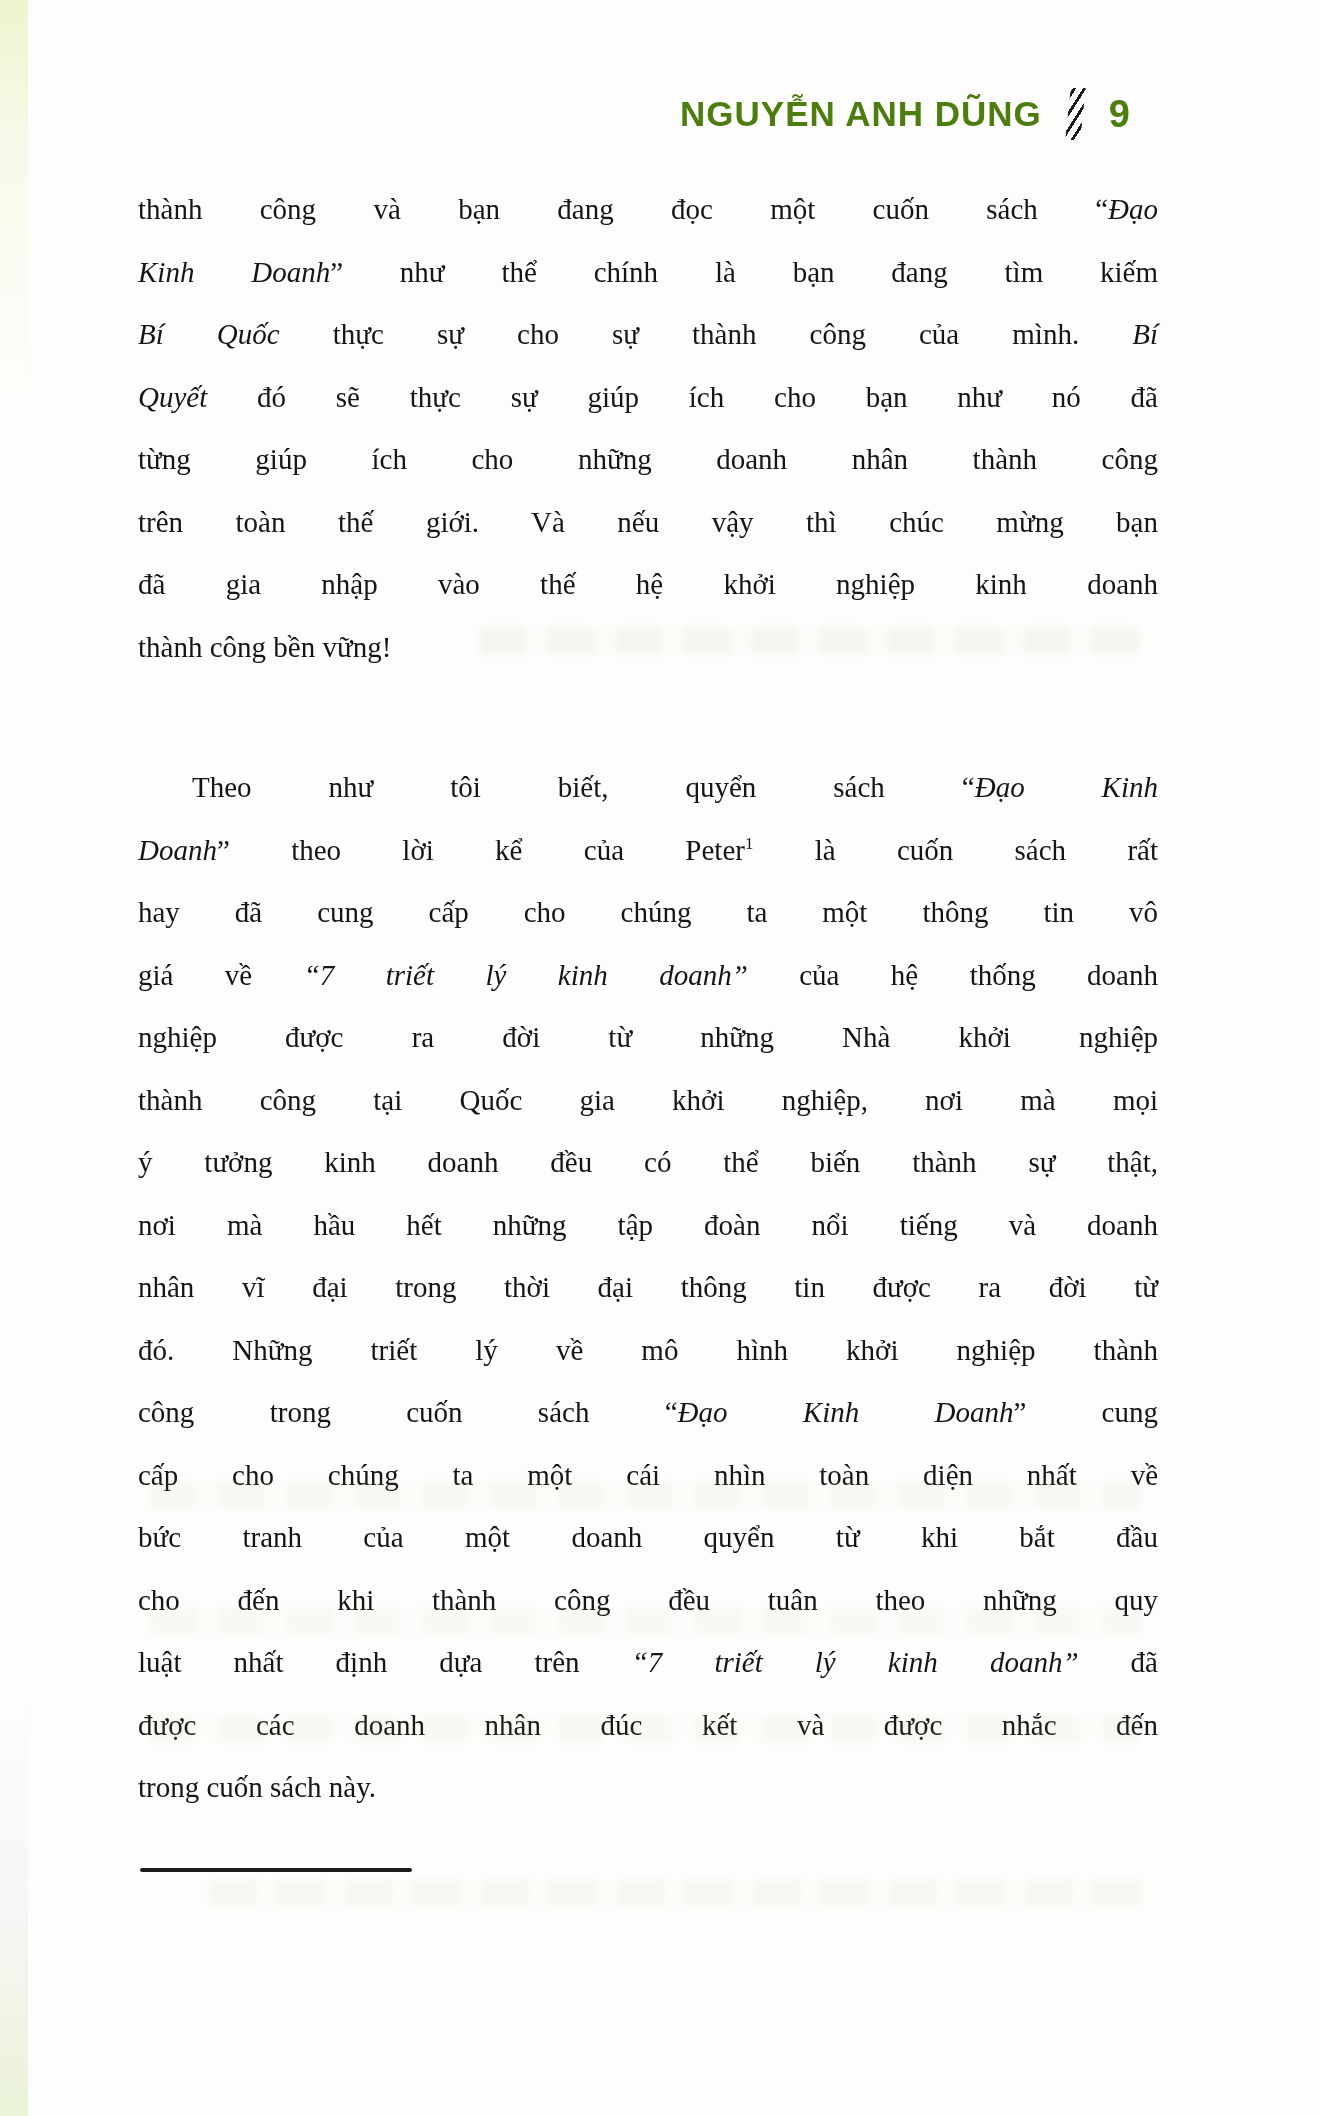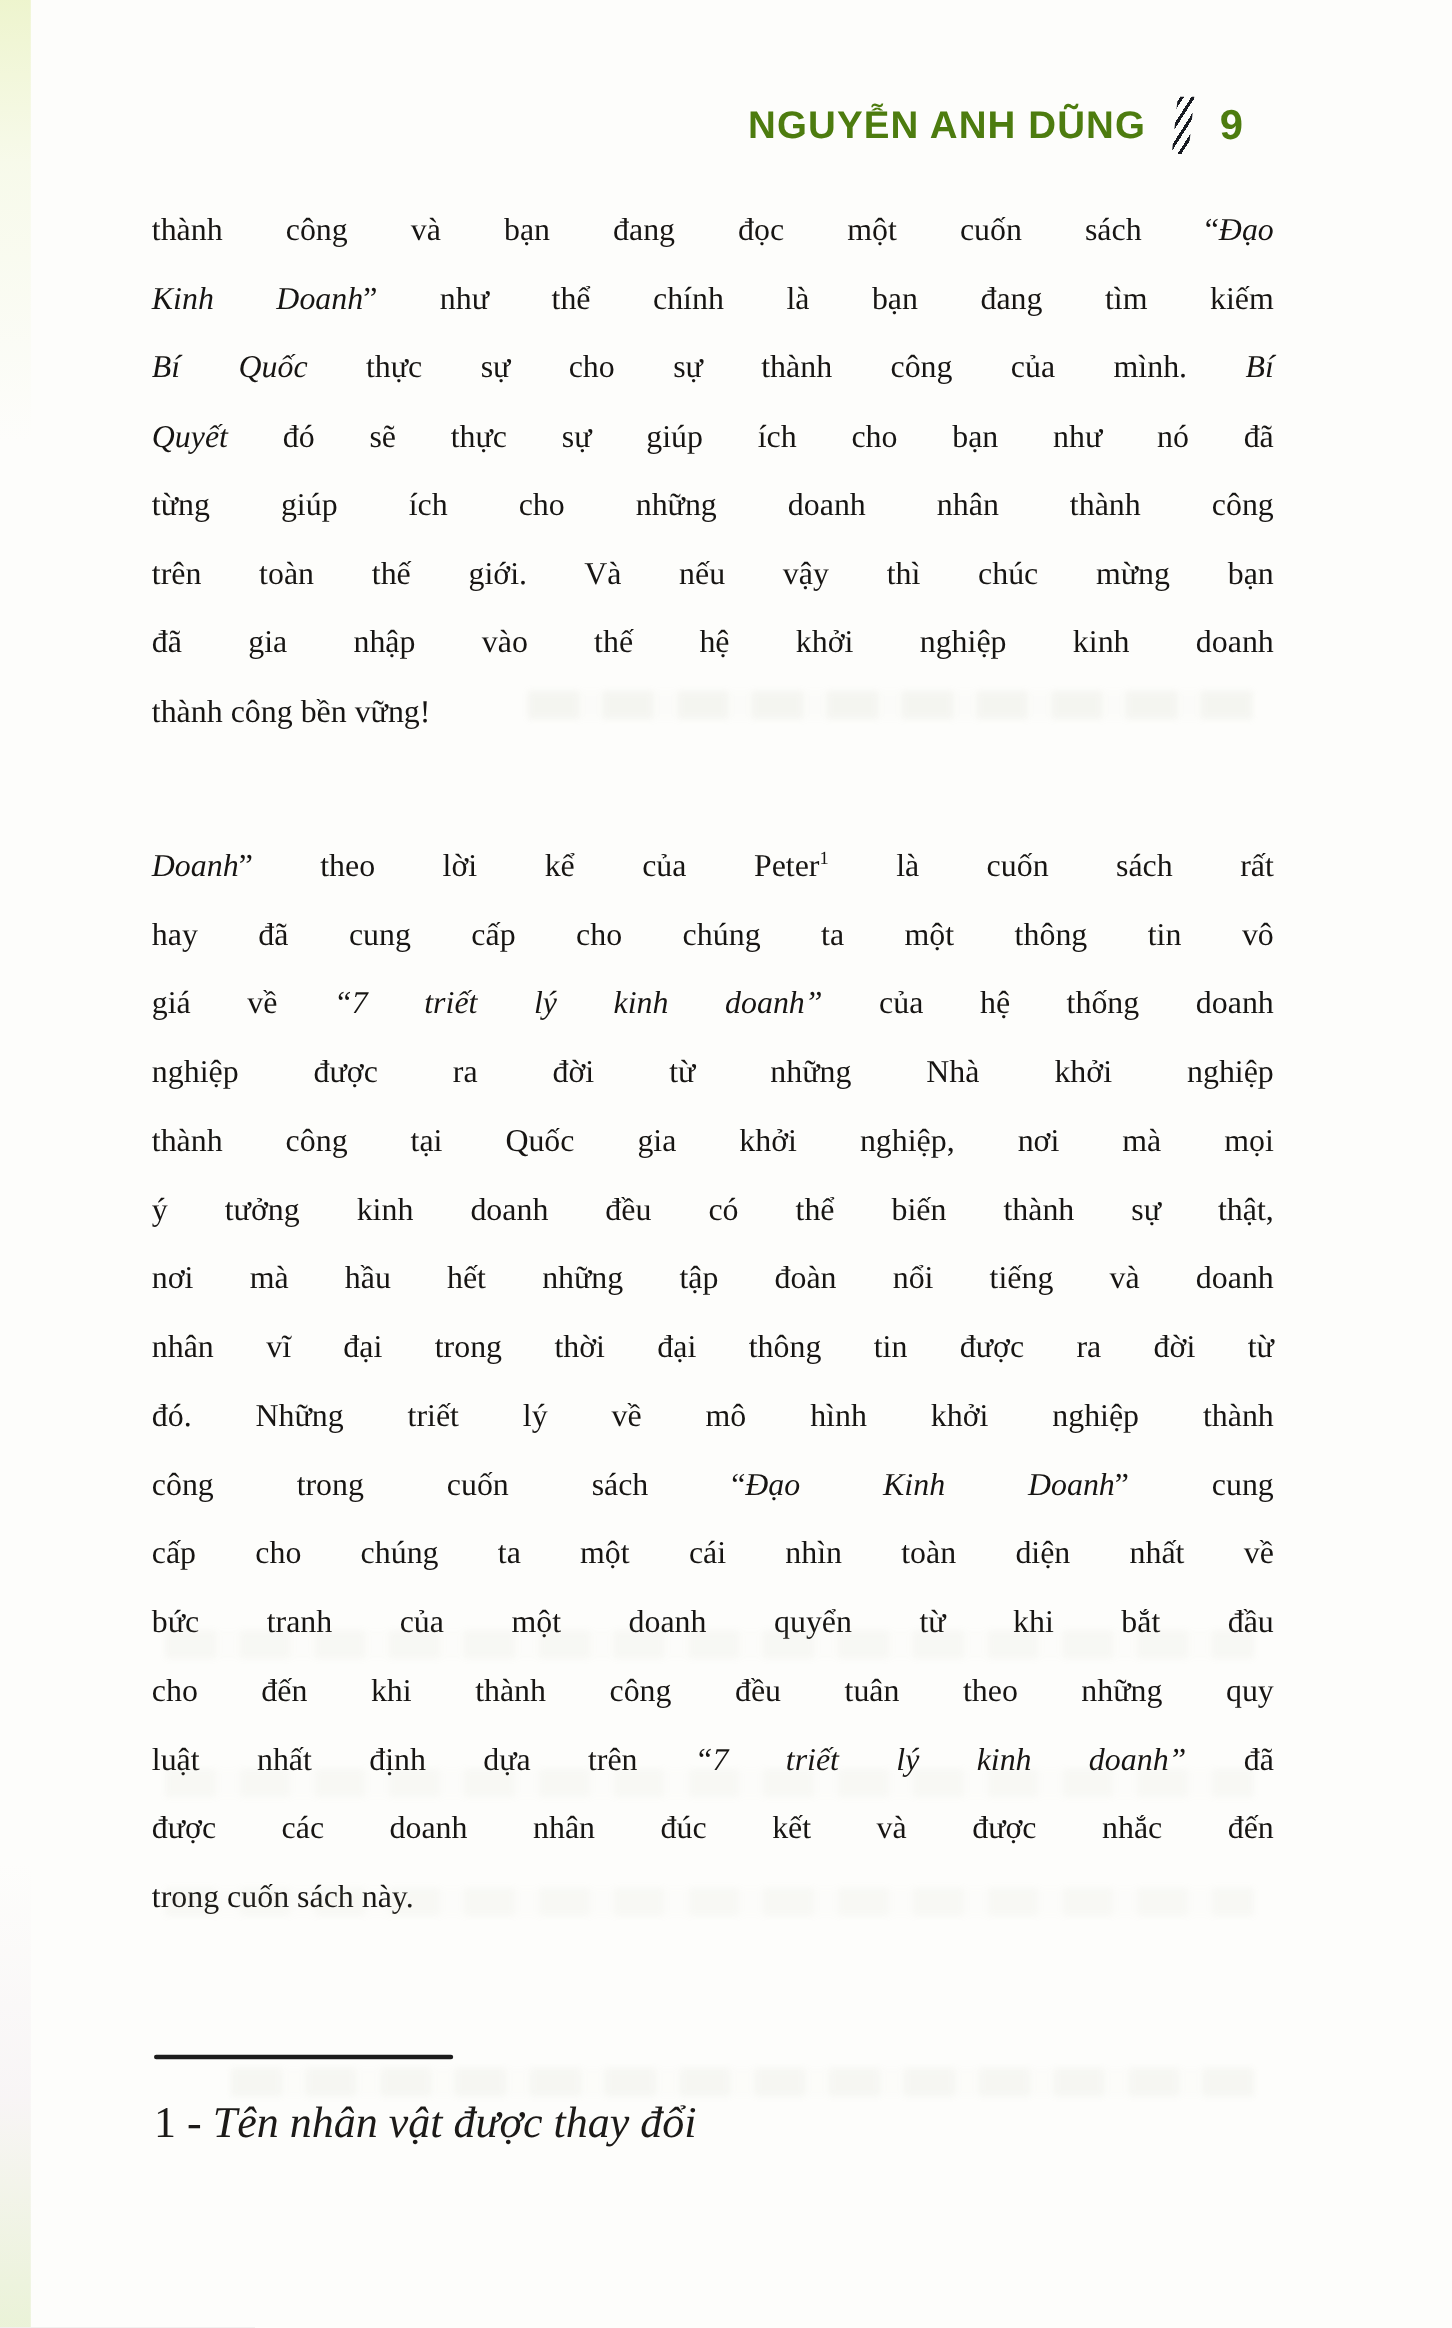--- a/index.html
+++ b/index.html
@@ -124,20 +124,21 @@
         <div class="line">thành công và bạn đang đọc một cuốn sách “<i>Đạo</i></div>
         <div class="line"><i>Kinh Doanh</i>” như thể chính là bạn đang tìm kiếm</div>
         <div class="line"><i>Bí Quốc</i> thực sự cho sự thành công của mình. <i>Bí</i></div>
         <div class="line"><i>Quyết</i> đó sẽ thực sự giúp ích cho bạn như nó đã</div>
         <div class="line">từng giúp ích cho những doanh nhân thành công</div>
         <div class="line">trên toàn thế giới. Và nếu vậy thì chúc mừng bạn</div>
         <div class="line">đã gia nhập vào thế hệ khởi nghiệp kinh doanh</div>
         <div class="line last">thành công bền vững!</div>
       </div>
       <div class="paragraph">
+        <div class="line indent">Theo như tôi biết, quyển sách “<i>Đạo Kinh</i></div>
         <div class="line"><i>Doanh</i>” theo lời kể của Peter<sup>1</sup> là cuốn sách rất</div>
         <div class="line">hay đã cung cấp cho chúng ta một thông tin vô</div>
         <div class="line">giá về <i>“7 triết lý kinh doanh”</i> của hệ thống doanh</div>
         <div class="line">nghiệp được ra đời từ những Nhà khởi nghiệp</div>
         <div class="line">thành công tại Quốc gia khởi nghiệp, nơi mà mọi</div>
         <div class="line">ý tưởng kinh doanh đều có thể biến thành sự thật,</div>
         <div class="line">nơi mà hầu hết những tập đoàn nổi tiếng và doanh</div>
         <div class="line">nhân vĩ đại trong thời đại thông tin được ra đời từ</div>
         <div class="line">đó. Những triết lý về mô hình khởi nghiệp thành</div>
         <div class="line">công trong cuốn sách “<i>Đạo Kinh Doanh</i>” cung</div>
@@ -150,14 +151,13 @@
       </div>
     </main>
 
   <div class="ghost g1"></div>
   <div class="ghost g2"></div>
   <div class="ghost g3"></div>
   <div class="ghost g4"></div>
   <div class="ghost g5"></div>
 
   <div class="footnote-rule"></div>
-  <div class="footnote" id="footnote">1 - <i>Tên nhân vật được thay đổi</i></div>
 </div>
 
 </body></html>

